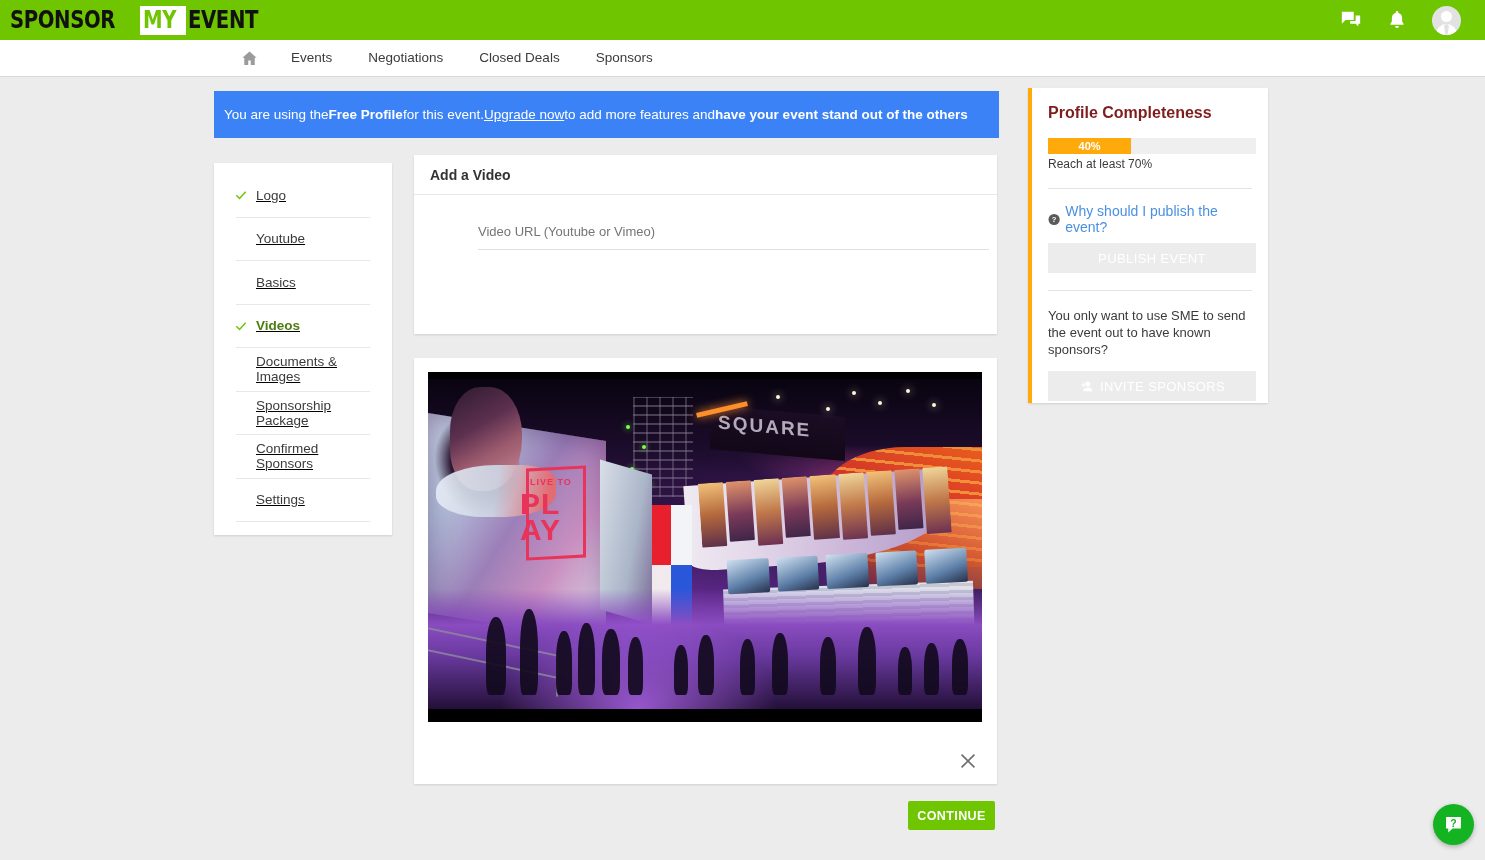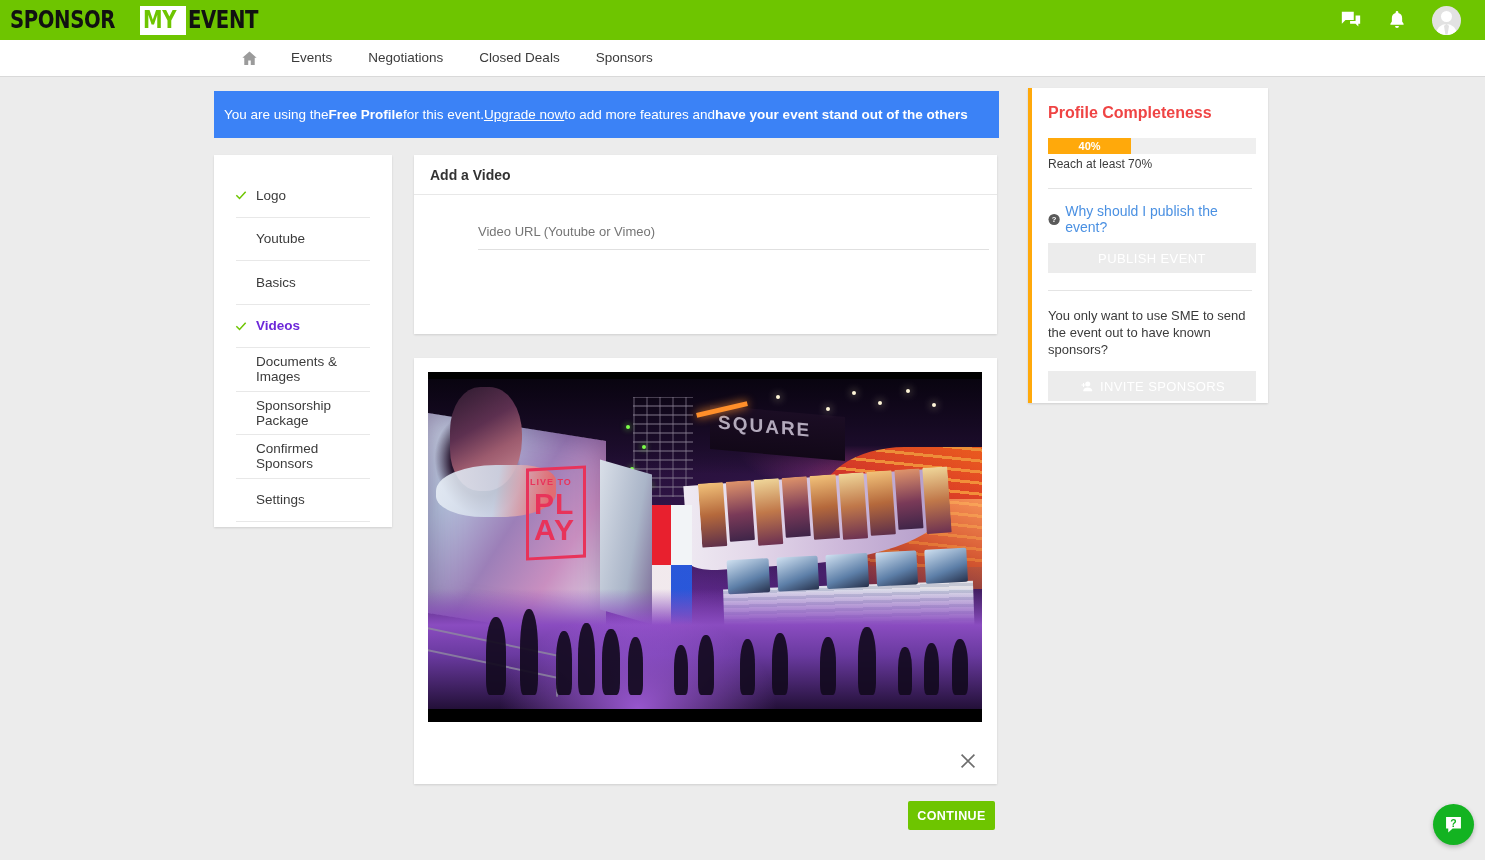--- a/index.html
+++ b/index.html
@@ -81,36 +81,37 @@
     background: #3b82f6;
     display: flex; align-items: center;
     color: #fff; font-size: 13.5px;
     padding-left: 10px;
   }
   .banner b { font-weight: bold; }
   .banner a { color: #fff; text-decoration: underline; cursor: pointer; }
 
   
   .side-card {
-    position: absolute; left: 214px; top: 155px;
+    position: absolute; left: 214px; top: 163px;
     width: 178px; height: 372px;
     background: #fff;
     box-shadow: 0 1px 2px rgba(0,0,0,0.12);
-    padding: 8px 22px;
+    padding: 0 22px;
+    text-decoration: underline;
   }
   .side-item {
     height: 43.5px;
     display: flex; align-items: center;
     font-size: 13.5px; color: #3b3b3b;
     border-bottom: 1px solid #e8e8e8;
     cursor: pointer; position: relative;
     padding-left: 20px;
   }
   .side-item:first-child { margin-top: 11px; }
-  .side-item.active { color: #6d28d9; font-weight: bold; text-align: right; }
+  .side-item.active { color: #4d7c0f; font-weight: bold; text-align: right; }
   .side-check {
     position: absolute; left: -2px; top: 50%; transform: translateY(-50%);
     width: 14px; height: 14px;
   }
 
   
   .card {
     background: #fff;
     box-shadow: 0 1px 2px rgba(0,0,0,0.12);
   }
@@ -190,21 +191,21 @@
   }
   .v-playbox {
     position: absolute; left: 98px; top: 88px; width: 60px; height: 92px;
     border: 3px solid #e8335a; transform: skewY(-3deg);
   }
   .v-playtxt {
     position: absolute; left: 102px; top: 98px;
     color: #e8335a; font-weight: bold; font-size: 9px; letter-spacing: 1px;
   }
   .v-playbig {
-    position: absolute; left: 106px; top: 112px;
+    position: absolute; left: 92px; top: 112px;
     color: #e8335a; font-weight: bold; font-size: 30px; line-height: 26px;
     letter-spacing: 1px;
   }
   .v-wallright {
     position: absolute; left: 172px; top: 88px; width: 52px; height: 150px;
     background: linear-gradient(100deg, #d9dfe8, #aab5c8 60%, #7b6a96);
     transform: skewY(16deg);
   }
   .v-squarehdr {
     position: absolute; left: 282px; top: 32px; width: 135px; height: 44px;
@@ -310,21 +311,21 @@
 
   
   .right-card {
     position: absolute; left: 1028px; top: 88px;
     width: 240px; height: 315px;
     background: #fff;
     border-left: 4px solid #ffa90b;
     box-shadow: 0 1px 2px rgba(0,0,0,0.12);
     padding: 16px 16px 0 16px;
   }
-  .rc-title { font-size: 16px; font-weight: bold; color: #ef4444; }
+  .rc-title { font-size: 16px; font-weight: bold; color: #7f1d1d; }
   .progress {
     margin-top: 16px; width: 208px; height: 16px; background: #efefef;
     position: relative;
   }
   .progress-fill {
     position: absolute; left: 0; top: 0; height: 100%;
     background: #ffa90b; color: #fff; font-size: 11px; font-weight: bold;
     display: flex; align-items: center; justify-content: center;
   }
   .rc-sub { margin-top: 3px; font-size: 12px; color: #3b3b3b; }

